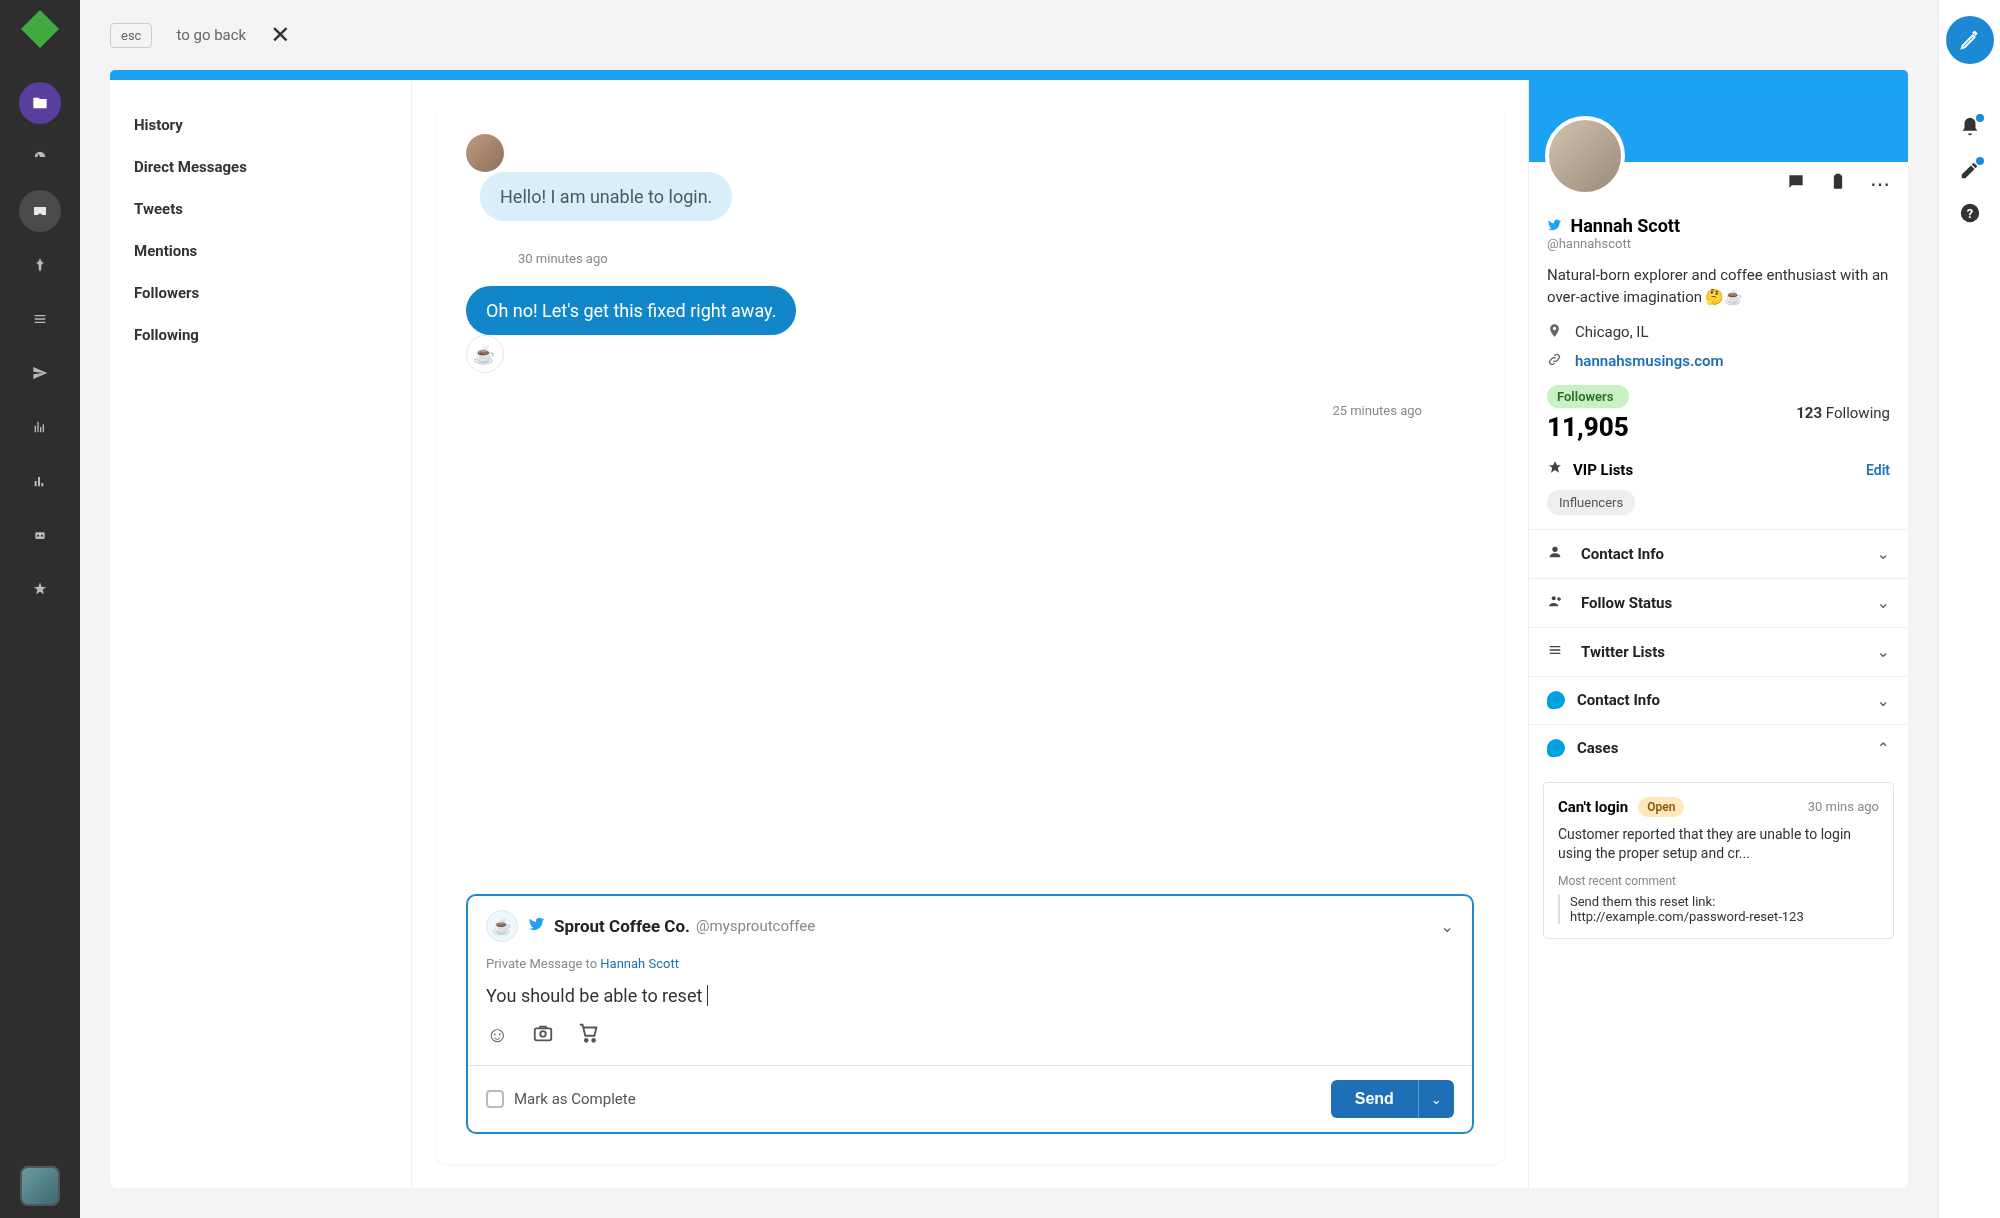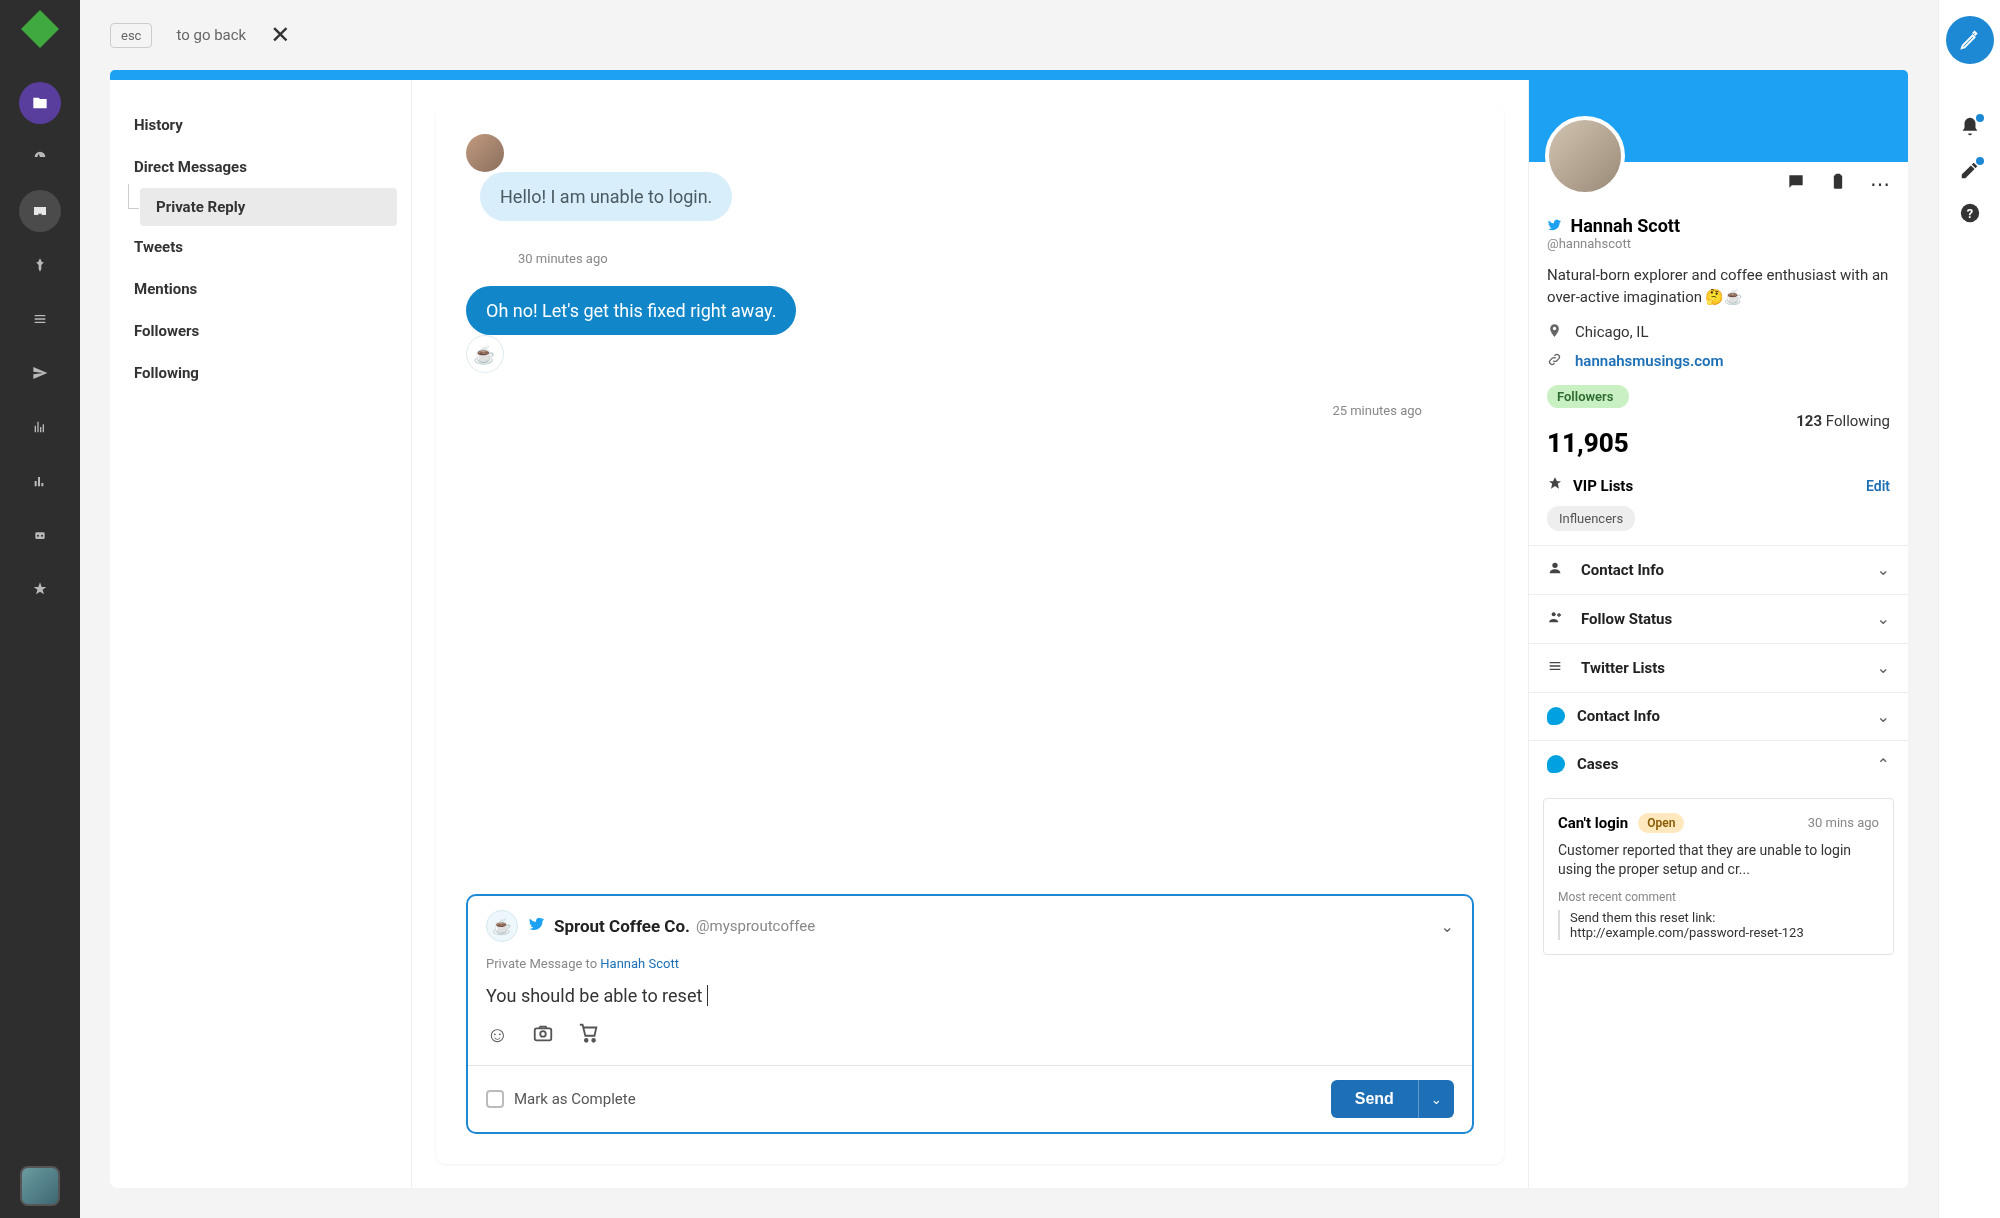--- a/index.html
+++ b/index.html
@@ -80,21 +80,21 @@
 .profile-body { padding: 8px 18px 0 18px; }
 .tw-small { color:#1da1f2; font-size:14px; margin-right:6px; }
 .p-name { font-weight:700; font-size:18px; }
 .p-handle { font-size:13px; color:#888; }
 .p-bio { margin:14px 0; font-size:15px; color:#333; line-height:1.45; }
 .p-row { display:flex; align-items:center; gap:10px; margin:10px 0; font-size:15px; color:#333; }
 .p-row .ico { color:#666; width:18px; }
 .p-link { color:#1d6fb6; font-weight:600; }
 .stats { display:flex; align-items:center; margin:14px 0 18px; }
 .follow-pill { background:#c9f0c2; color:#2d6a2f; font-size:13px; padding:4px 10px; border-radius:12px; font-weight:600; }
-.follow-num { font-size:26px; font-weight:800; margin-top:20px; }
+.follow-num { font-size:26px; font-weight:800; margin-top:4px; }
 .following { margin-left:auto; font-size:15px; color:#333;}
 .following b { font-weight:700; }
 .vip-row { display:flex; align-items:center; margin:14px 0 10px; }
 .vip-row .ico { margin-right:10px; color:#444; }
 .vip-row .t { font-weight:700; font-size:15px; }
 .vip-row a { margin-left:auto; font-size:14px; color:#1d6fb6; font-weight:600; text-decoration:none; }
 .tag { display:inline-block; background:#eee; color:#555; font-size:13px; padding:5px 12px; border-radius:12px; margin-bottom:14px; }
 
 .acc-row { display:flex; align-items:center; padding:14px 18px; border-top:1px solid #eee; cursor:pointer; }
 .acc-row .ai { width:22px; color:#444; margin-right:12px; }
@@ -187,21 +187,20 @@
       <span class="goback">to go back</span>
       <span class="close-x">✕</span>
     </div>
     <div class="blue-bar"></div>
 
     <div class="content-row">
 
       <div class="left-nav">
         <div class="nav-link">History</div>
         <div class="nav-link">Direct Messages</div>
-        <div class="nav-sub">Private Reply</div>
         <div class="nav-link">Tweets</div>
         <div class="nav-link">Mentions</div>
         <div class="nav-link">Followers</div>
         <div class="nav-link">Following</div>
       </div>
 
       <div class="center">
         <div class="chat-area">
           <div class="msg-row">
             <div class="avatar"></div>

